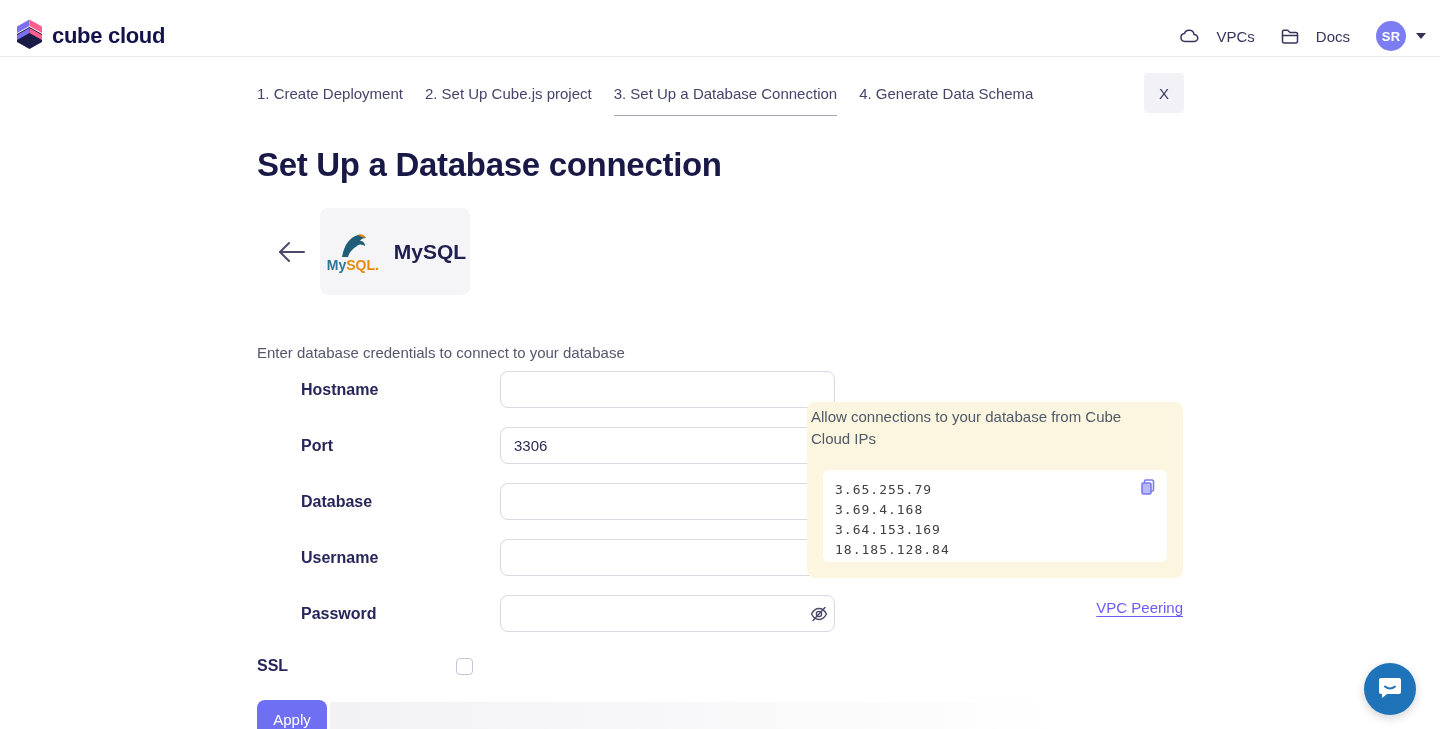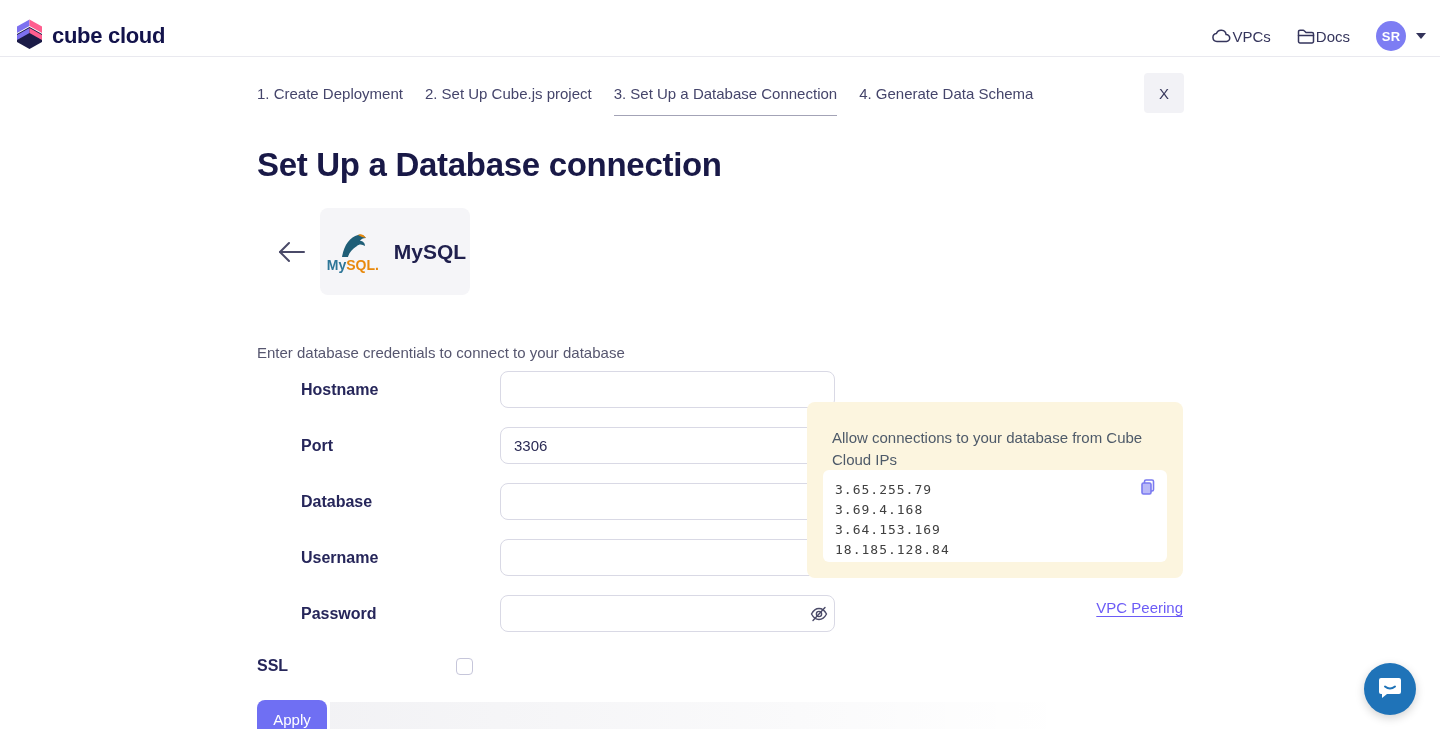--- a/index.html
+++ b/index.html
@@ -5,21 +5,21 @@
   * { margin:0; padding:0; box-sizing:border-box; }
   html,body { background:#fff; }
   body { font-family:"Liberation Sans", sans-serif; color:#23234F; }
   .app { position:relative; width:1440px; height:729px; overflow:hidden; background:#ffffff; }
 
   
   .navbar { position:absolute; left:0; top:0; width:1440px; height:41px; background:#fff; border-bottom:1px solid #E9E9EF; display:flex; align-items:center; justify-content:space-between; padding:0 14px 0 16px;margin-top:16px; }
   .brand { display:flex; align-items:center; gap:9px; cursor:pointer; }
   .brand-text { font-size:22px; font-weight:700; color:#13134B; letter-spacing:-0.3px; }
   .nav-right { display:flex; align-items:center; gap:26px; }
-  .nav-link { display:flex; align-items:center; gap:1px; font-size:15px; color:#35355C; cursor:pointer; }
+  .nav-link { display:flex; align-items:center; gap:17px; font-size:15px; color:#35355C; cursor:pointer; }
   .nav-link svg { display:block; }
   .avatar-wrap { display:flex; align-items:center; gap:10px; cursor:pointer; }
   .avatar { width:30px; height:30px; border-radius:50%; background:#7D7DF3; color:#fff; font-size:13px; font-weight:700; display:flex; align-items:center; justify-content:center; letter-spacing:0.2px; }
   .caret { width:0; height:0; border-left:5px solid transparent; border-right:5px solid transparent; border-top:6px solid #33335A; }
 
   
   .steps { position:absolute; left:257px; top:85px; display:flex; gap:22px; align-items:flex-start; }
   .step { font-size:15px; color:#45456B; padding-bottom:13px; border-bottom:1px solid transparent; cursor:pointer; white-space:nowrap; }
   .step.active { border-bottom-color:#A3A3B6; }
   .close-btn { position:absolute; left:1144px; top:73px; width:40px; height:40px; background:#F2F2F6; border-radius:4px; display:flex; align-items:center; justify-content:center; font-size:15px; color:#3A3A5E; cursor:pointer; }
@@ -41,21 +41,21 @@
   .form-row { position:absolute; left:257px; width:534px; height:38px;margin-left:44px; }
   .form-label { position:absolute; left:0; top:50%; transform:translateY(-50%); font-size:16px; font-weight:700; color:#26265A; }
   .text-input { position:absolute; left:199px; top:0; width:335px; height:37px; border:1px solid #D9D9E5; border-radius:8px; background:#fff; font-family:"Liberation Sans", sans-serif; font-size:15px; color:#2B2B55; padding:0 36px 0 13px; outline:none; }
   .eye-btn { position:absolute; left:508px; top:9px; width:20px; height:20px; cursor:pointer; }
   .ssl-row { position:absolute; left:257px; top:655px; width:534px; height:24px; }
   .checkbox { position:absolute; left:199px; top:3px; width:17px; height:17px; border:1px solid #C6C6DA; border-radius:4px; background:#fff; cursor:pointer; }
   .apply-btn { position:absolute; left:257px; top:700px; width:70px; height:38px; background:#6F6FF3; border:none; border-radius:8px; color:#fff; font-family:"Liberation Sans", sans-serif; font-size:15px; cursor:pointer; }
   .bottom-shadow { position:absolute; left:330px; top:702px; width:805px; height:27px; background:linear-gradient(to right, rgba(22,22,70,0.055) 0%, rgba(22,22,70,0.022) 55%, rgba(22,22,70,0) 92%); pointer-events:none; }
 
   
-  .ip-panel { position:absolute; left:807px; top:402px; width:376px; height:176px; background:#FCF5DF; border-radius:8px; padding:25px; }
+  .ip-panel { position:absolute; left:807px; top:402px; width:376px; height:176px; background:#FCF5DF; border-radius:8px; padding:4px; }
   .ip-message { font-size:15px; line-height:22px; color:#4E5A69; width:330px; }
   .ip-box { position:absolute; left:16px; top:68px; width:344px; height:92px; background:#fff; border-radius:6px; padding:10px 12px; }
   .ip-line { font-family:"DejaVu Sans Mono", monospace; font-size:13px; line-height:20px; color:#404040; letter-spacing:1px; }
   .copy-btn { position:absolute; top:8px; right:10px; width:18px; height:18px; cursor:pointer; }
 
   .vpc-link { position:absolute; top:599px; right:257px; font-size:15px; color:#6C5CF6; text-decoration:underline; text-underline-offset:3px; cursor:pointer; }
 
   
   .chat-fab { position:absolute; left:1364px; top:663px; width:52px; height:52px; border-radius:50%; background:#1F73B8; box-shadow:0 3px 10px rgba(0,0,0,0.18); display:flex; align-items:center; justify-content:center; cursor:pointer; }
 </style>

